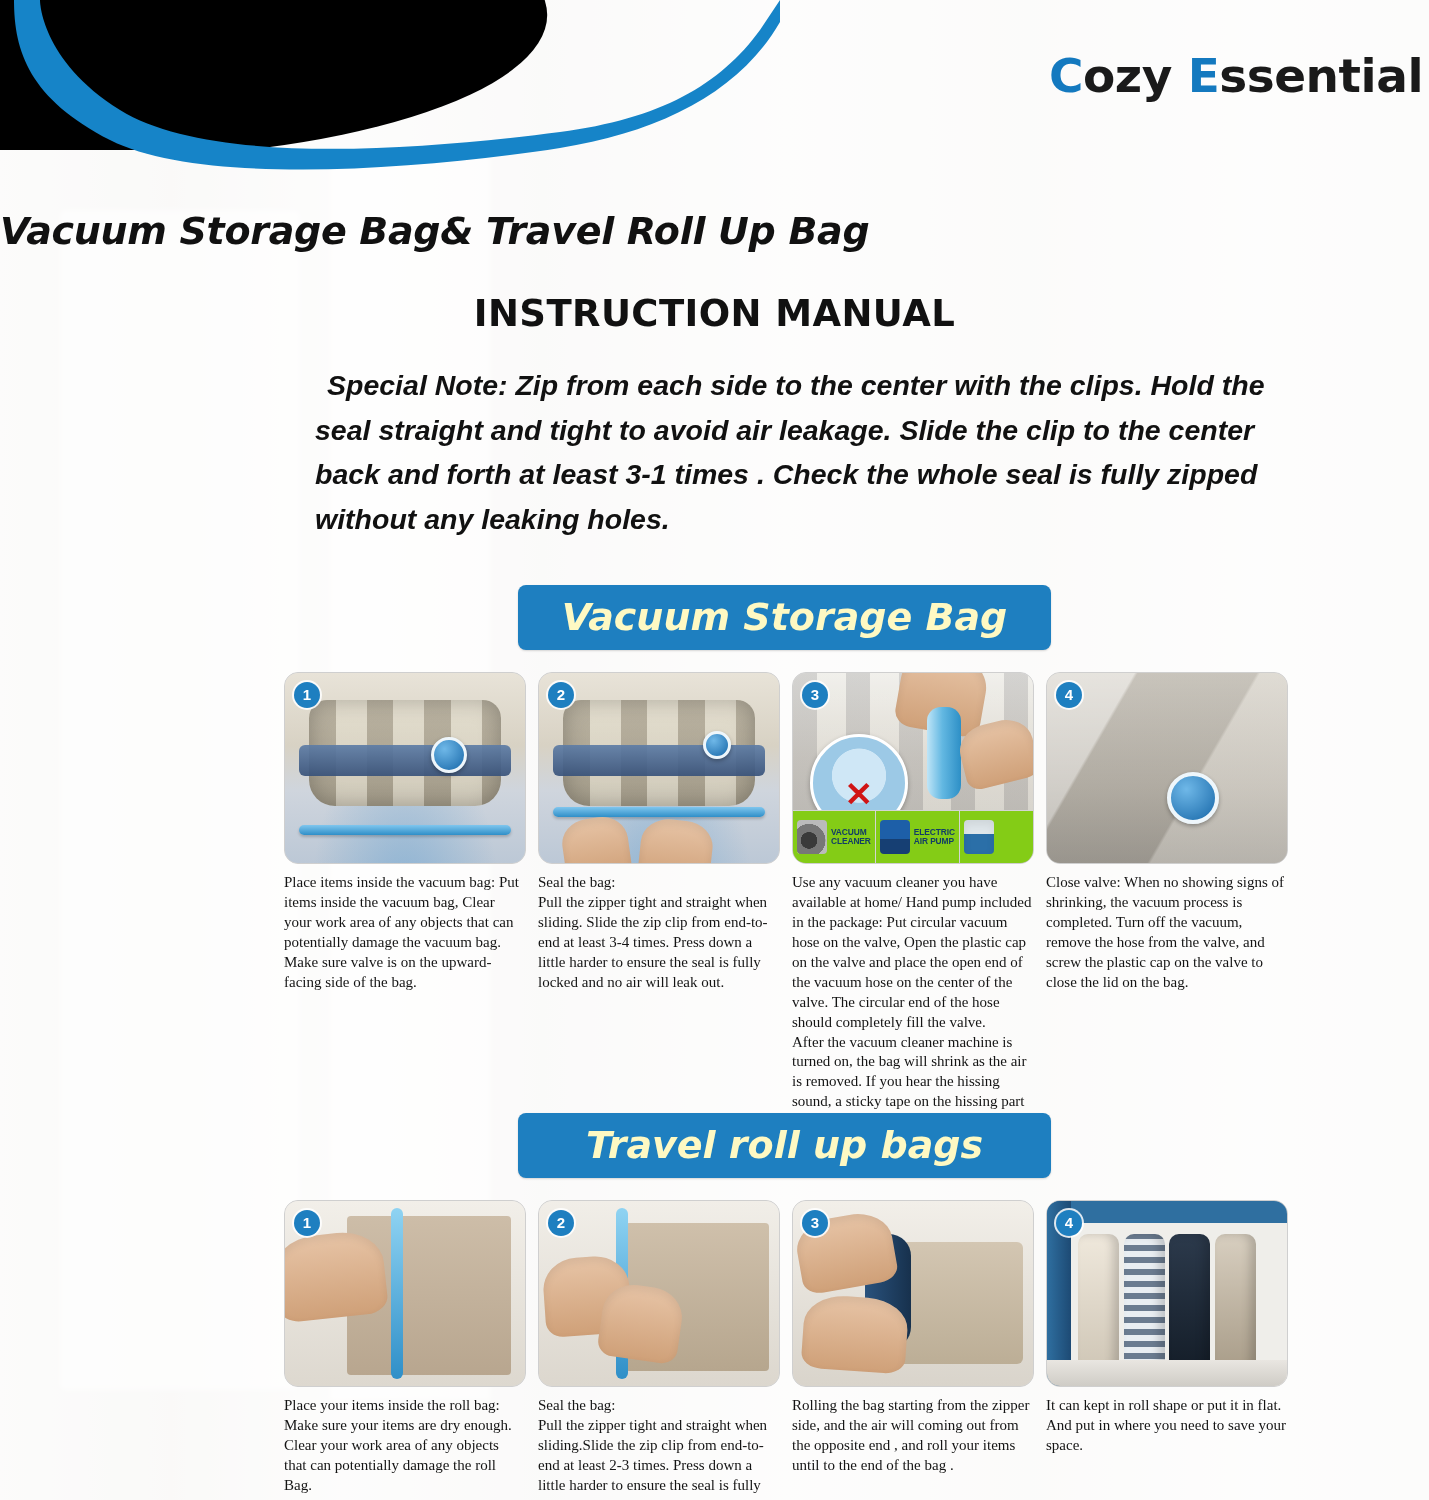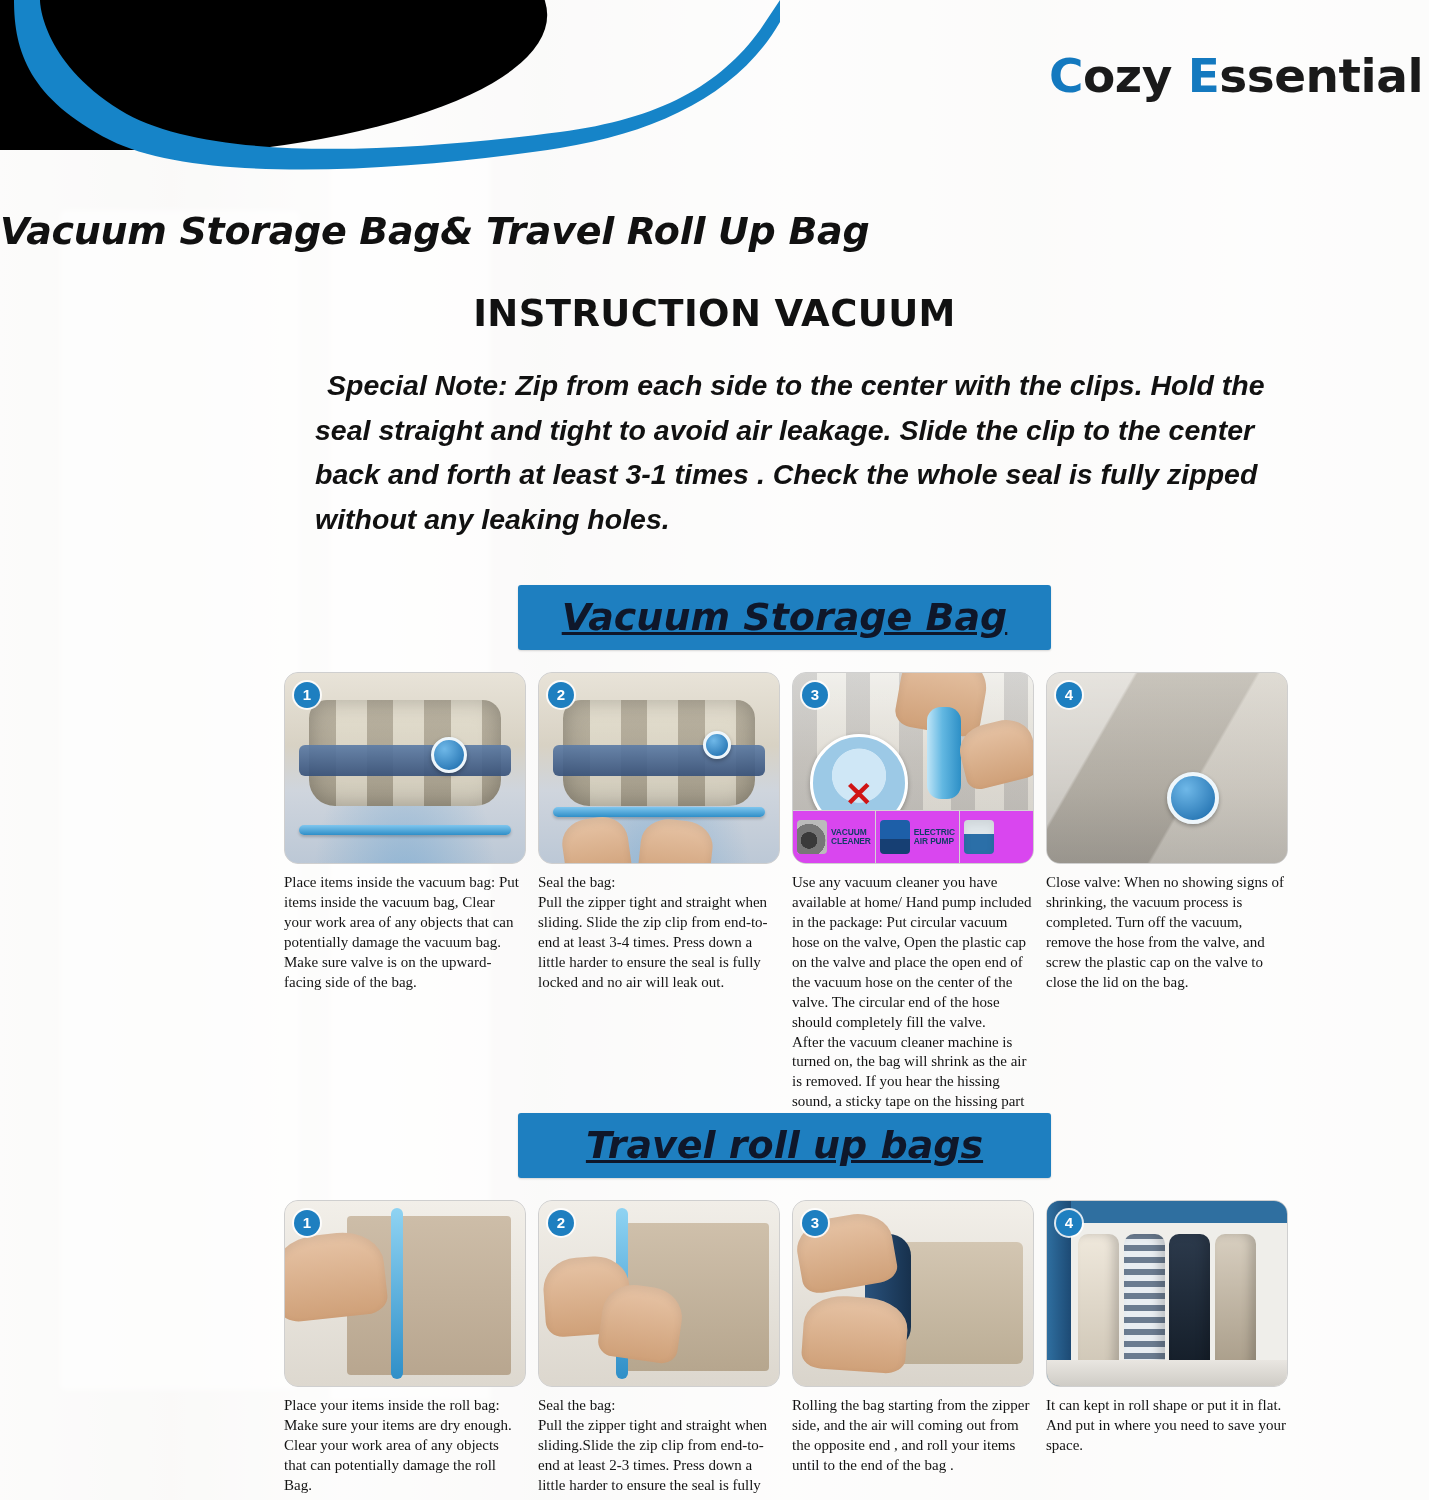--- a/index.html
+++ b/index.html
@@ -134,28 +134,27 @@
   }
   .special-note .label {
     font-weight: bold;
     margin-left: 12px;
   }
 
   
   .banner {
     position: absolute;
     background: #1e7fc0;
-    border-radius: 3px;
-    color: #0f172a;
+    border-radius: 8px;
+    color: #fef9c3;
     font-weight: bold;
     font-style: italic;
     text-align: center;
     font-family: "DejaVu Sans", sans-serif;
     box-shadow: 0 1px 2px rgba(0,0,0,0.15);
-    text-decoration: underline;
   }
   #banner-vacuum {
     top: 585px;
     left: 518px;
     width: 533px;
     height: 65px;
     line-height: 65px;
     font-size: 38px;
   }
   #banner-travel {
@@ -260,21 +259,21 @@
   }
   .ph-dark {
     background: linear-gradient(180deg, #d9d5cd 0%, #b9b4ab 60%, #9a968f 100%);
   }
 
   
   .pump-strip {
     position: absolute;
     left: 0; right: 0; bottom: 0;
     height: 52px;
-    background: #d946ef;
+    background: #84cc16;
     display: flex;
     align-items: center;
     border-top: 1px solid #d4d4d4;
   }
   .pump-item {
     flex: 1;
     display: flex;
     align-items: center;
     gap: 4px;
     padding: 0 4px;
@@ -355,21 +354,21 @@
   <svg class="header-blue-swoosh" viewBox="0 0 780 200" preserveAspectRatio="none">
     <path d="M0,0 L40,0 C40,0 40,60 120,110 C210,166 420,150 560,132 C660,119 720,85 760,30 L780,0 L780,22 C740,92 660,132 560,148 C420,170 200,186 110,140 C30,99 14,52 14,0 Z" fill="#1684c8"></path>
     <path d="M0,148 C120,190 360,196 560,170 C690,153 760,120 780,96 L780,128 C740,160 660,184 560,194 C380,212 140,206 0,180 Z" fill="#ffffff" opacity="0"></path>
   </svg>
   <div class="brand"><span class="cap">C</span><span>ozy </span><span class="cap">E</span><span>ssential</span></div>
 </div>
 
 <div class="content">
 
   <div class="title-main">Vacuum Storage Bag&amp; Travel Roll Up Bag</div>
-  <div class="title-sub">INSTRUCTION VACUUM</div>
+  <div class="title-sub">INSTRUCTION MANUAL</div>
   <div class="special-note"><span class="label">Special Note:</span><span>  Zip from each side to the center with the clips. Hold the seal straight and tight to avoid air leakage. Slide the clip to the center back and forth at least 3-1 times .  Check the whole seal is fully zipped without any leaking holes.</span></div>
 
   <div class="banner" id="banner-vacuum">Vacuum Storage Bag</div>
 
   <div class="step" style="top:672px; left:284px; width:240px;">
     <div class="step-img" style="height:190px;">
       <div class="ph ph-bag1"></div>
       <div class="zipline"></div>
       <div class="valve" style="right:58px; top:64px;"></div>
       <div class="badge">1</div>

